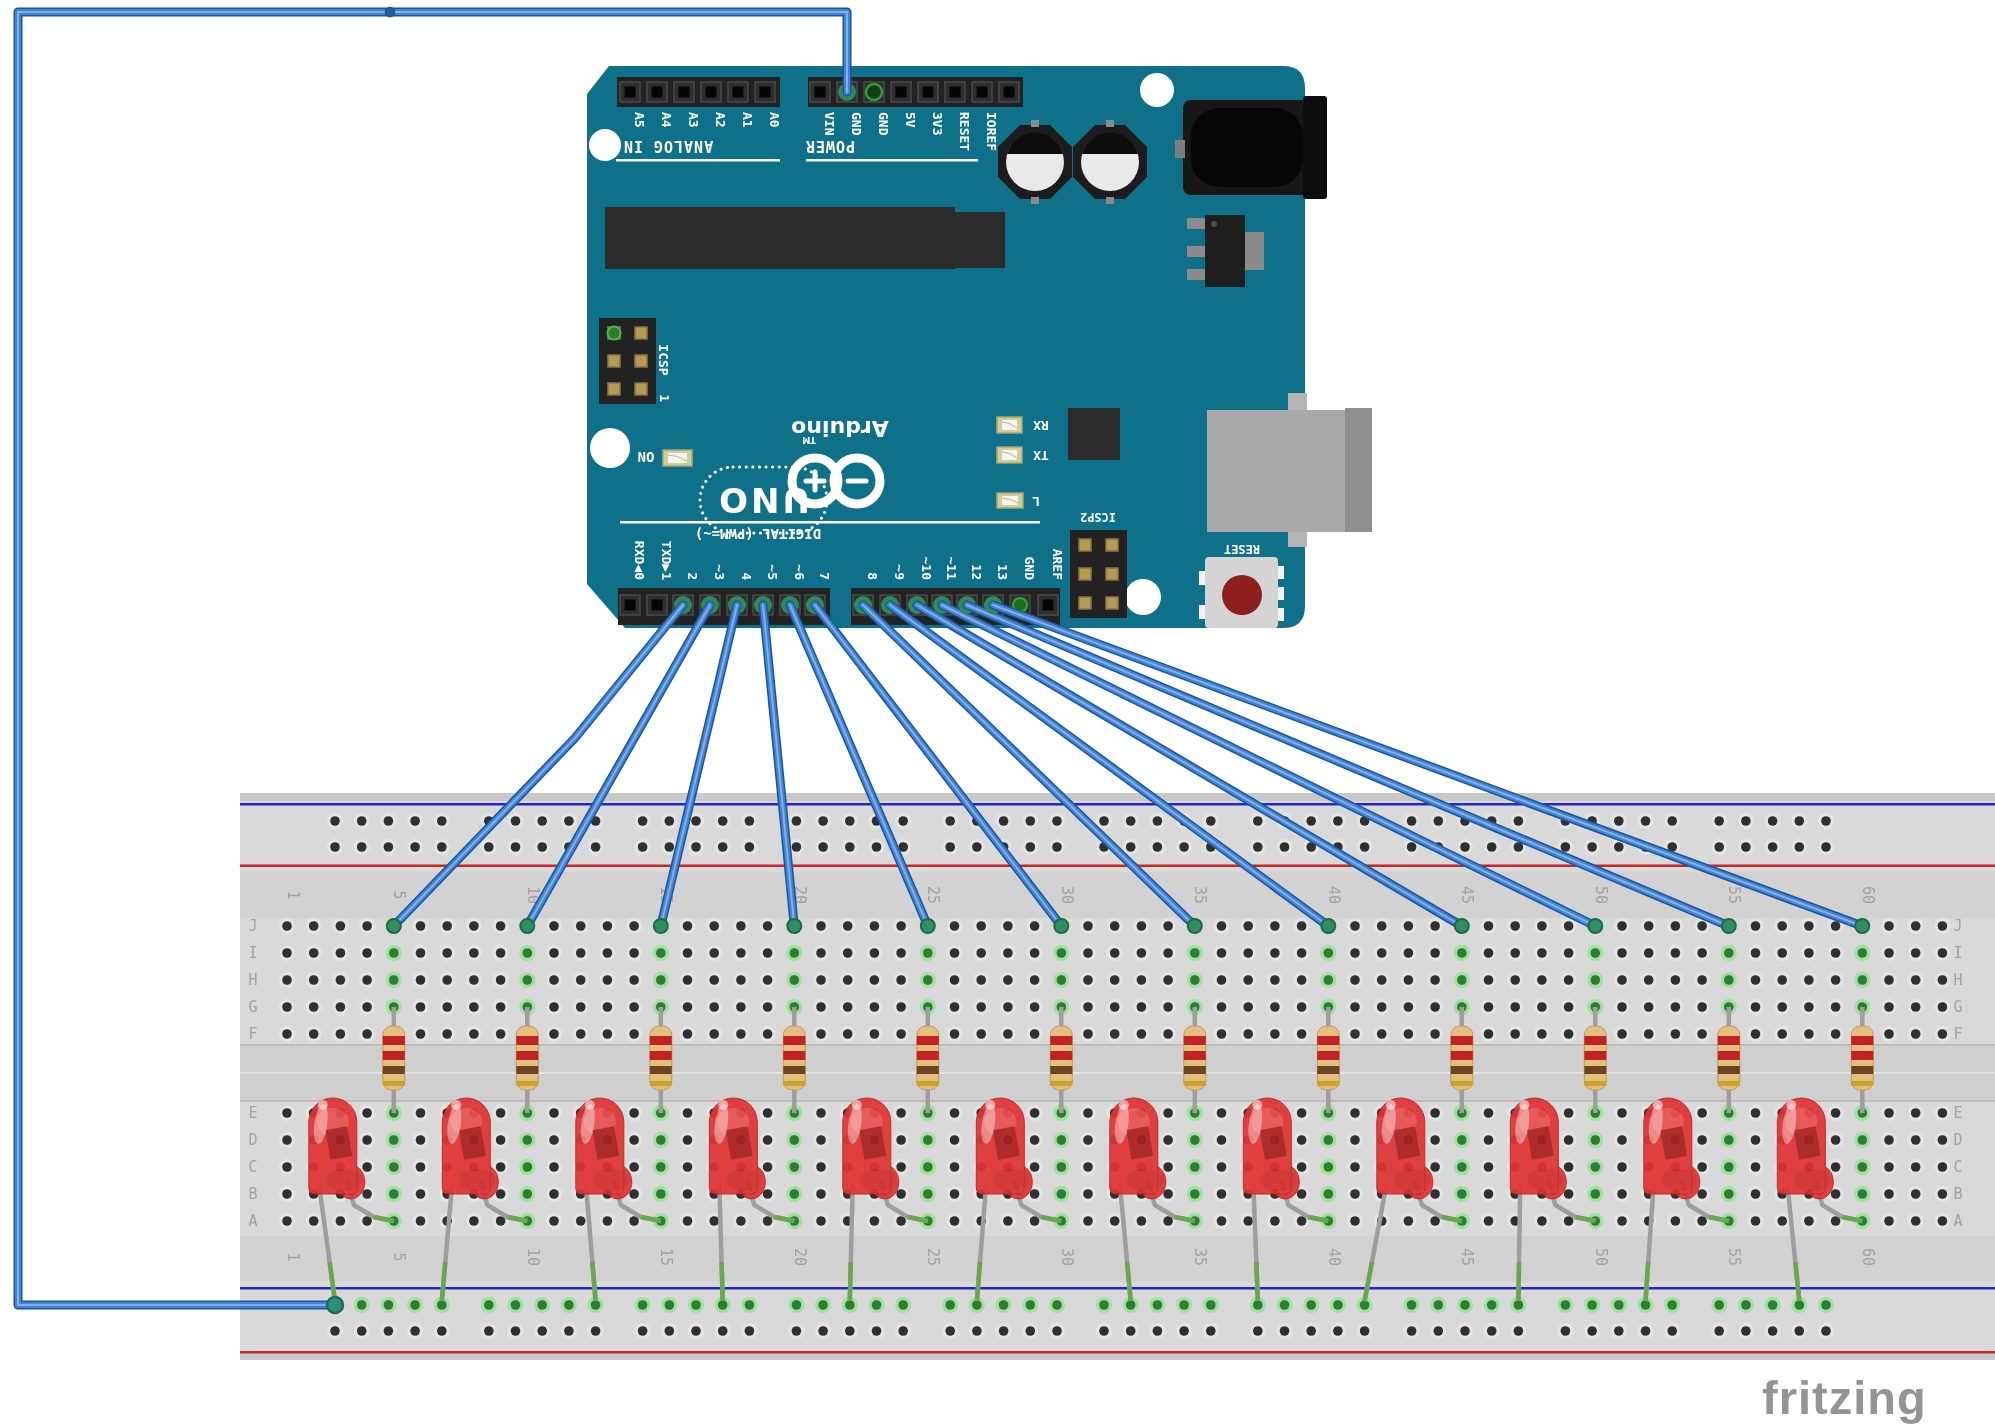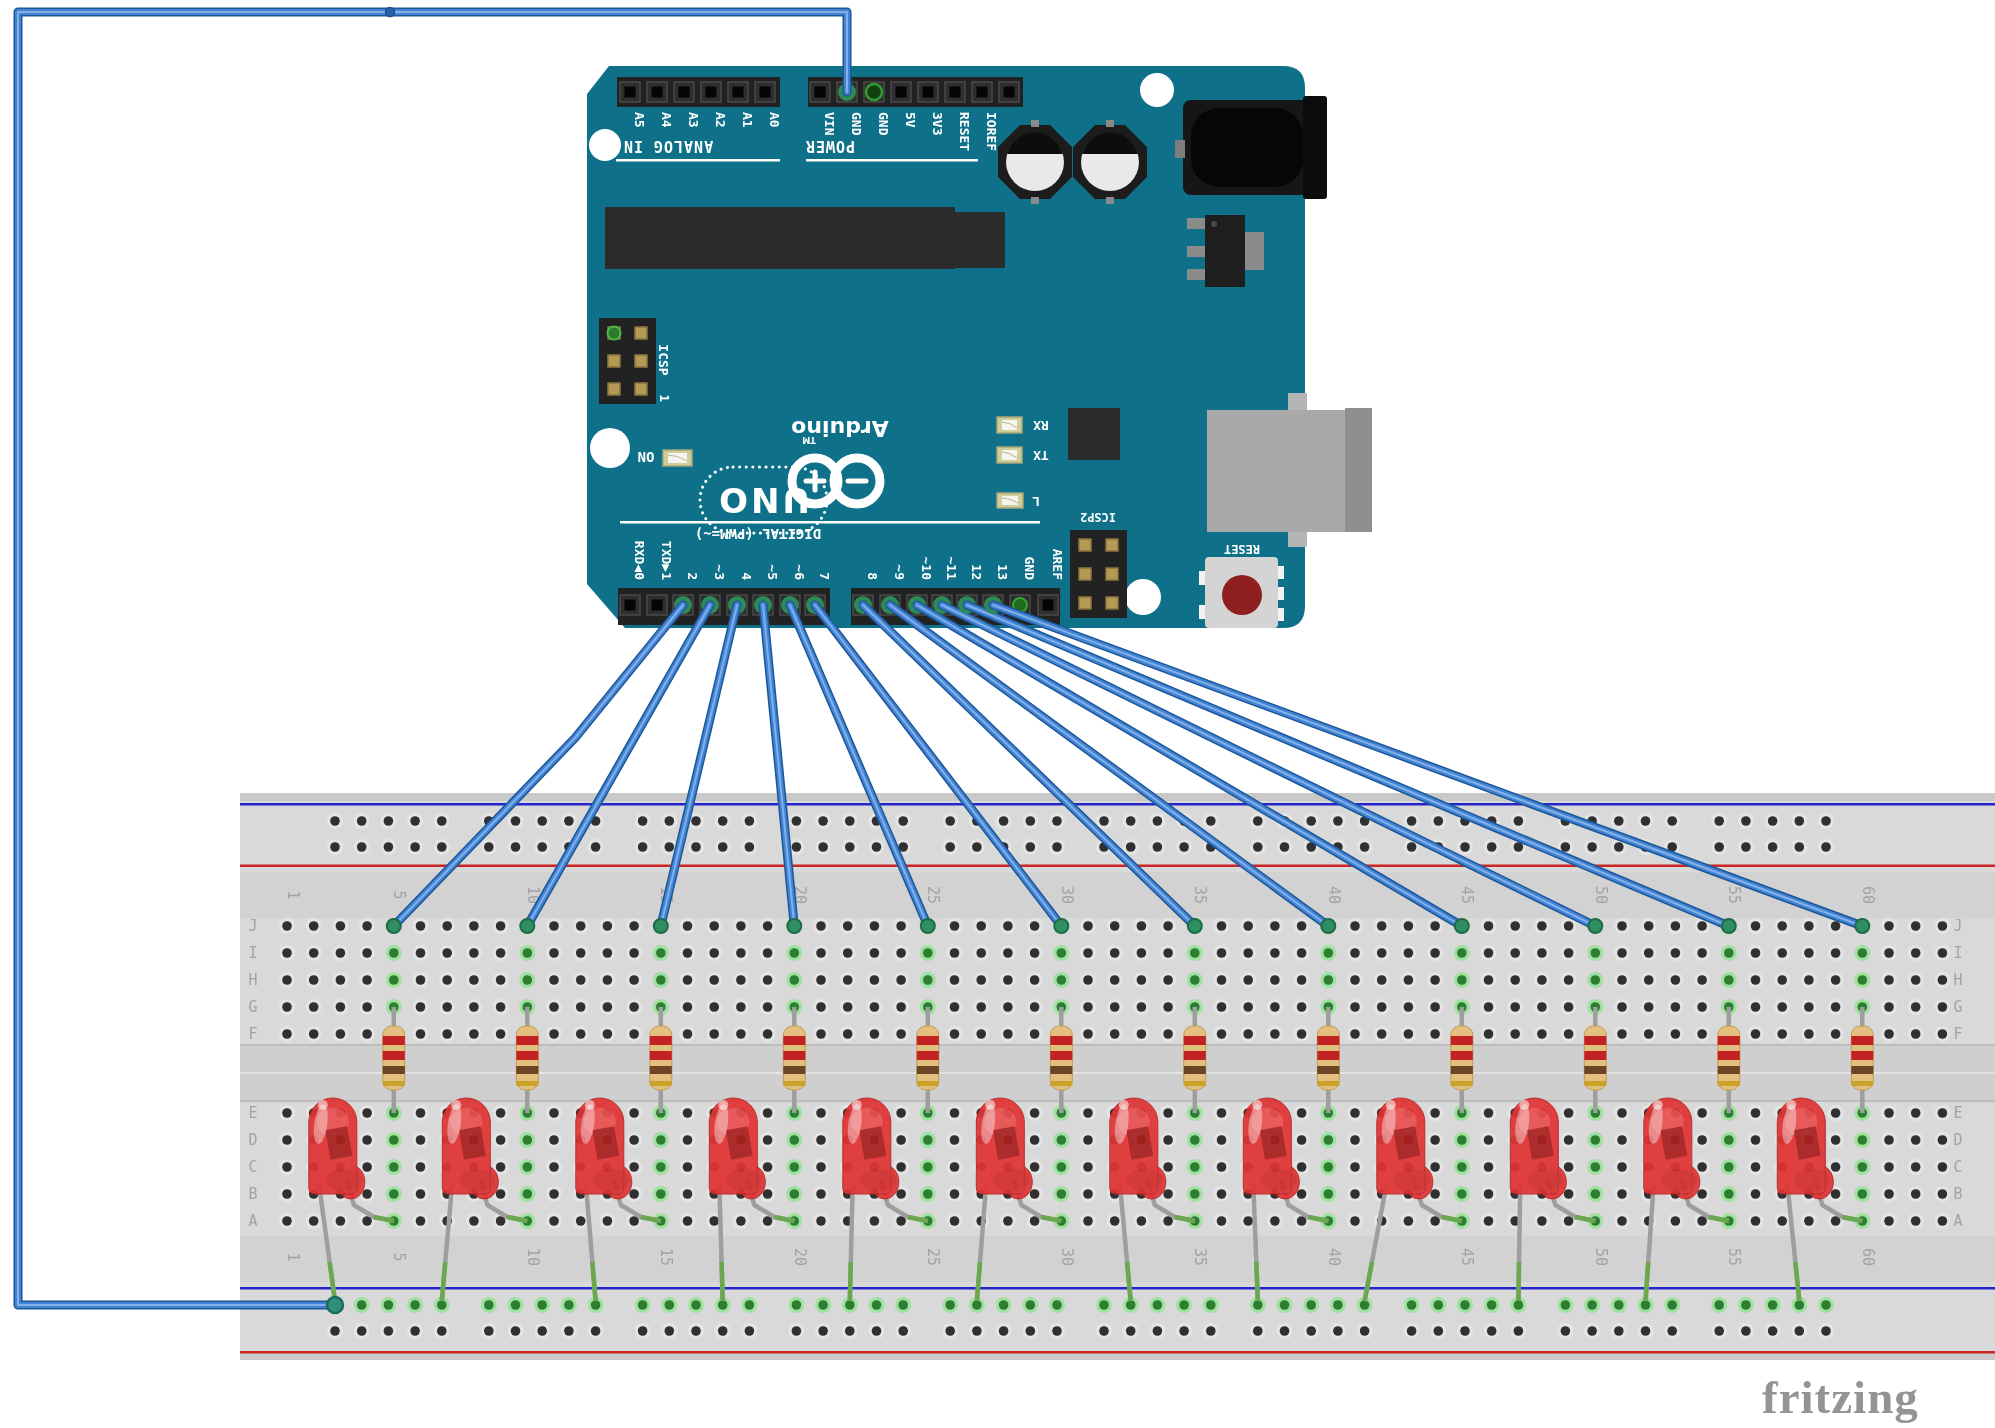--- a/index.html
+++ b/index.html
@@ -5,21 +5,21 @@
   html,body{margin:0;padding:0;background:#fff;}
   #canvas{position:relative;width:1995px;height:1428px;background:#ffffff;overflow:hidden;
           font-family:"DejaVu Sans",sans-serif;}
   svg{position:absolute;left:0;top:0;overflow:visible;}
   #arduino{position:absolute;left:587px;top:66px;width:718px;height:562px;}
   .silk{position:absolute;color:#fff;font-family:"DejaVu Sans Mono",monospace;font-weight:bold;
         white-space:nowrap;transform:translate(-50%,-50%) rotate(180deg);z-index:5;}
   .silk.vert{transform:translate(-50%,-50%) rotate(90deg);}
   .brandfont{font-family:"DejaVu Sans",sans-serif;}
   #fritzing-logo{position:absolute;left:1762px;top:1370px;font-size:47px;font-weight:bold;
-        color:#949494;font-family:Liberation Serif, serif;letter-spacing:1px;}
+        color:#949494;font-family:Liberation Sans, sans-serif;letter-spacing:1px;}
 </style>
 </head>
 <body>
 
 <div id="canvas">
 
   <svg id="bb-svg" width="1995" height="1428">
       <rect x="240" y="793" width="1755" height="567" fill="#d9d9d9"></rect>
       <rect x="240" y="793" width="1755" height="8" fill="#c9c9c9"></rect>
       <rect x="240" y="1352" width="1755" height="8" fill="#c9c9c9"></rect>

